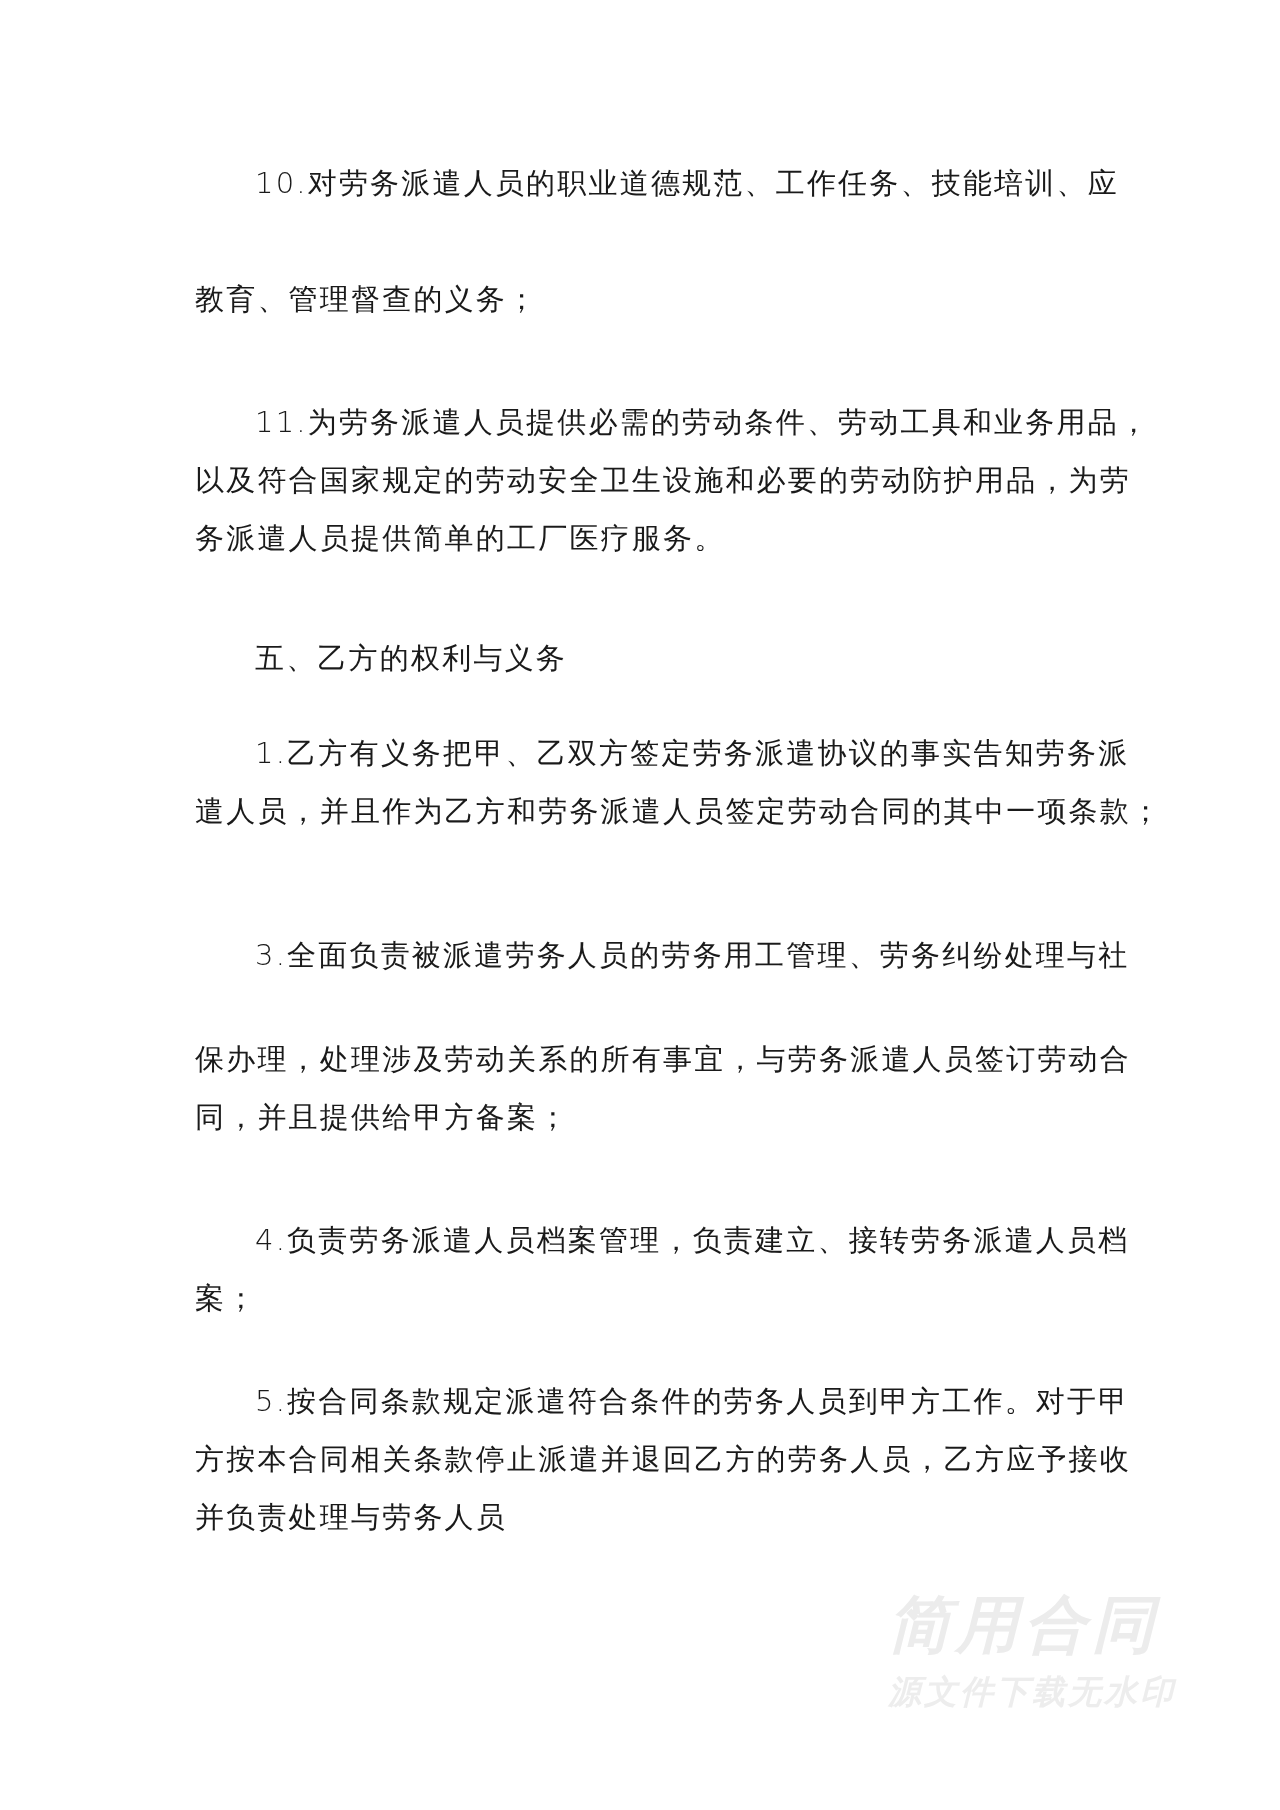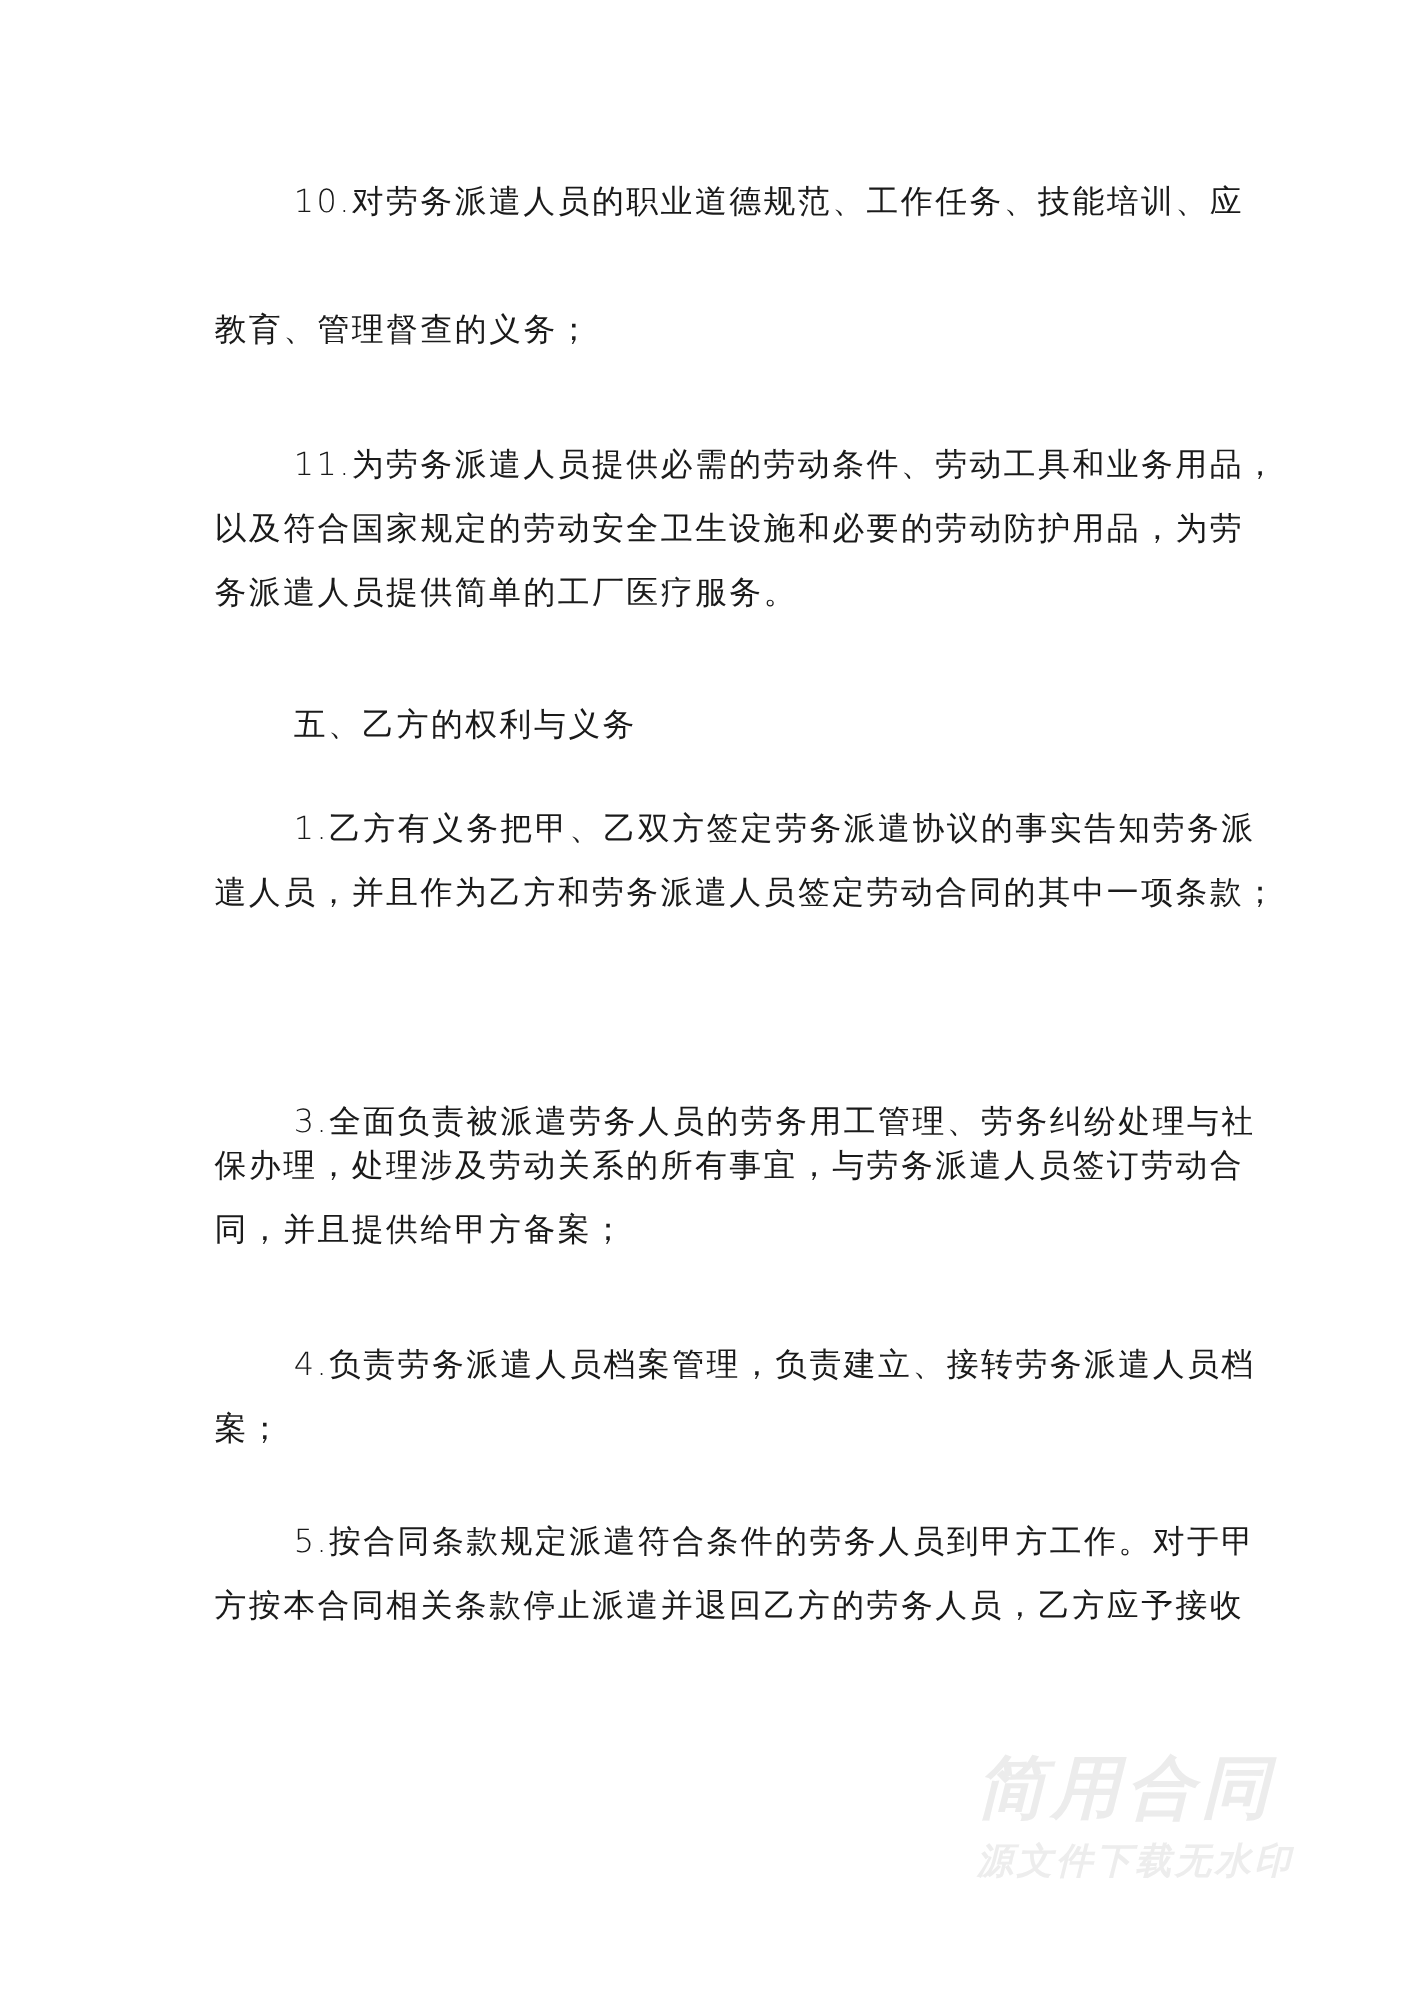--- a/index.html
+++ b/index.html
@@ -11,21 +11,21 @@
     width: 900px;
     height: 40px;
     font-family: "DejaVu Sans", "Liberation Sans", sans-serif;
     font-size: 29px;
     line-height: 40px;
     color: #1a1a1a;
     white-space: nowrap;
     letter-spacing: 2.2px;
     font-weight: 300;
   }
-  .line.indent { left: 255px; width: 840px; margin-left: 12px; }
+  .line.indent { left: 255px; width: 840px; }
   .line.justify { text-align: justify; text-align-last: justify; }
   .watermark {
     position: absolute;
     left: 880px; top: 1590px;
     width: 320px; height: 130px;
   }
   .wm-title {
     position: absolute; left: 8px; top: 0px;
     font-family: "DejaVu Sans", "Liberation Sans", sans-serif;
     font-size: 62px; font-weight: bold; font-style: italic;
@@ -51,28 +51,29 @@
   <div class="line indent justify" style="top:402px">11.为劳务派遣人员提供必需的劳动条件、劳动工具和业务用品，</div>
   <div class="line justify" style="top:460px">以及符合国家规定的劳动安全卫生设施和必要的劳动防护用品，为劳</div>
   <div class="line" style="top:518px">务派遣人员提供简单的工厂医疗服务。</div>
 
   <div class="line indent" style="top:638px">五、乙方的权利与义务</div>
 
   <div class="line indent justify" style="top:733px">1.乙方有义务把甲、乙双方签定劳务派遣协议的事实告知劳务派</div>
   <div class="line justify" style="top:791px">遣人员，并且作为乙方和劳务派遣人员签定劳动合同的其中一项条款；</div>
 
 
-  <div class="line indent justify" style="top:999px">3.全面负责被派遣劳务人员的劳务用工管理、劳务纠纷处理与社</div>
+  <div class="line indent justify" style="top:935px">3.全面负责被派遣劳务人员的劳务用工管理、劳务纠纷处理与社</div>
   <div class="line" style="top:1097px">同，并且提供给甲方备案；</div>
   <div class="line justify" style="top:1039px">保办理，处理涉及劳动关系的所有事宜，与劳务派遣人员签订劳动合</div>
 
   <div class="line indent justify" style="top:1220px">4.负责劳务派遣人员档案管理，负责建立、接转劳务派遣人员档</div>
   <div class="line" style="top:1278px">案；</div>
 
   <div class="line indent justify" style="top:1381px">5.按合同条款规定派遣符合条件的劳务人员到甲方工作。对于甲</div>
   <div class="line justify" style="top:1439px">方按本合同相关条款停止派遣并退回乙方的劳务人员，乙方应予接收</div>
+  <div class="line" style="top:1497px">并负责处理与劳务人员</div>
 
   <div class="watermark">
     <div class="wm-title">简用合同</div>
     <div class="wm-sub">源文件下载无水印</div>
   </div>
 
 </div>
 
 </body></html>

